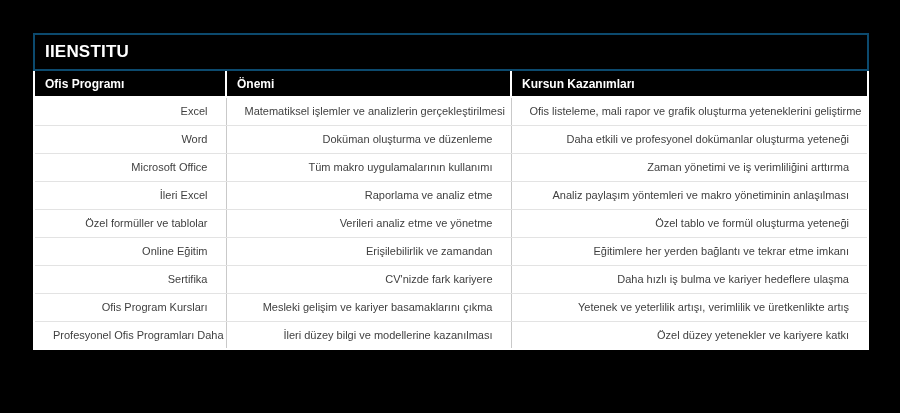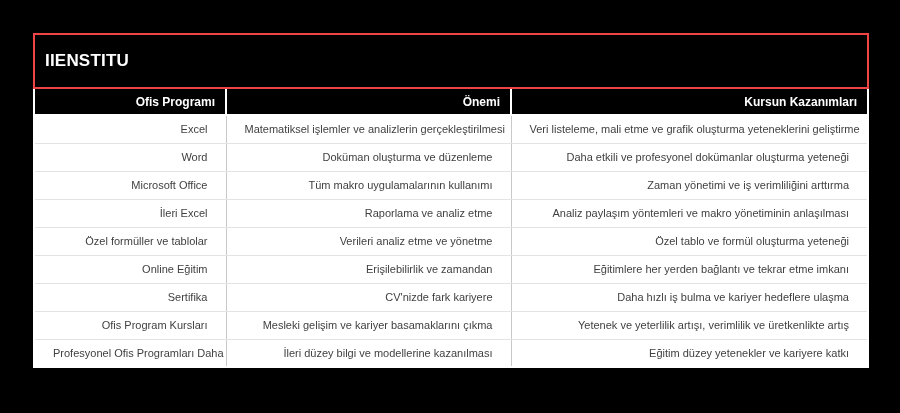--- a/index.html
+++ b/index.html
@@ -21,32 +21,32 @@
     table-layout: fixed;
     border: 2px solid #ffffff;
   }
   .course-table th.title-cell {
     background: #000000;
     color: #ffffff;
     font-size: 17px;
     font-weight: bold;
     text-align: left;
     height: 25px;
-    padding: 16px 10px;
-    border: 2px solid #ef4444;
+    padding: 7px 10px;
+    border: 2px solid #0c4a6e;
     letter-spacing: 0.2px;
     white-space: nowrap;
     overflow: hidden;
   }
   .course-table th.col-header {
     background: #000000;
     color: #ffffff;
     font-size: 12px;
     font-weight: bold;
-    text-align: right;
+    text-align: left;
     height: 27px;
     padding: 0 10px;
     border: 2px solid #ffffff;
     white-space: nowrap;
     overflow: hidden;
   }
   .course-table td {
     background: #ffffff;
     color: #3f3f3f;
     font-size: 11px;
@@ -81,21 +81,21 @@
       <tr>
         <th class="col-header">Ofis Programı</th>
         <th class="col-header">Önemi</th>
         <th class="col-header">Kursun Kazanımları</th>
       </tr>
     </thead>
     <tbody>
         <tr>
           <td>Excel</td>
           <td>Matematiksel işlemler ve analizlerin gerçekleştirilmesi</td>
-          <td>Veri listeleme, mali etme ve grafik oluşturma yeteneklerini geliştirme</td>
+          <td>Ofis listeleme, mali rapor ve grafik oluşturma yeteneklerini geliştirme</td>
         </tr>
         <tr>
           <td>Word</td>
           <td>Doküman oluşturma ve düzenleme</td>
           <td>Daha etkili ve profesyonel dokümanlar oluşturma yeteneği</td>
         </tr>
         <tr>
           <td>Microsoft Office</td>
           <td>Tüm makro uygulamalarının kullanımı</td>
           <td>Zaman yönetimi ve iş verimliliğini arttırma</td>
@@ -121,17 +121,17 @@
           <td>Daha hızlı iş bulma ve kariyer hedeflere ulaşma</td>
         </tr>
         <tr>
           <td>Ofis Program Kursları</td>
           <td>Mesleki gelişim ve kariyer basamaklarını çıkma</td>
           <td>Yetenek ve yeterlilik artışı, verimlilik ve üretkenlikte artış</td>
         </tr>
         <tr>
           <td>Profesyonel Ofis Programları Daha</td>
           <td>İleri düzey bilgi ve modellerine kazanılması</td>
-          <td>Eğitim düzey yetenekler ve kariyere katkı</td>
+          <td>Özel düzey yetenekler ve kariyere katkı</td>
         </tr>
       </tbody>
   </table>
 </div>
 
 </body></html>

